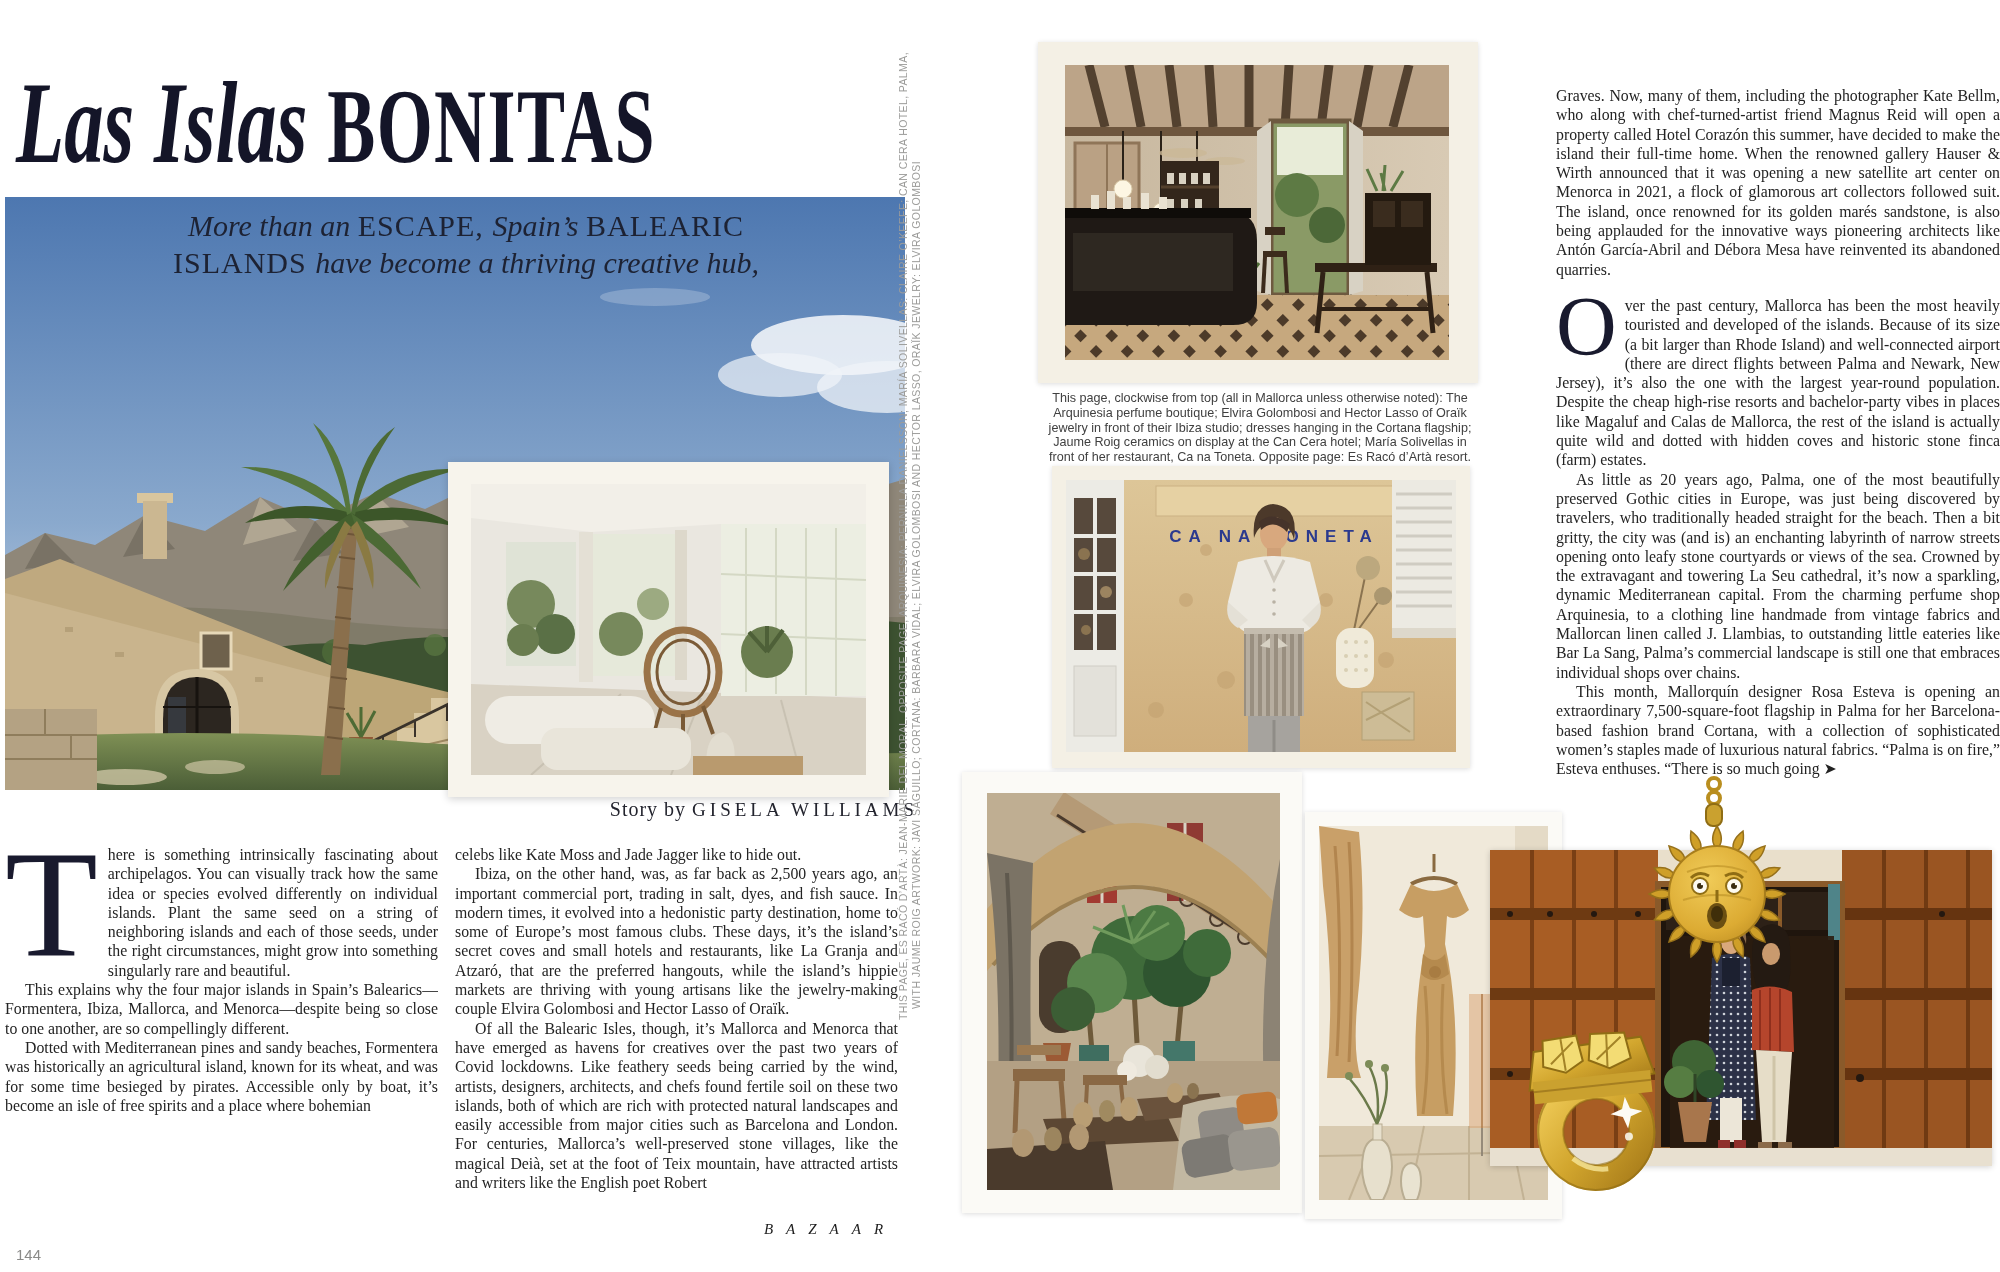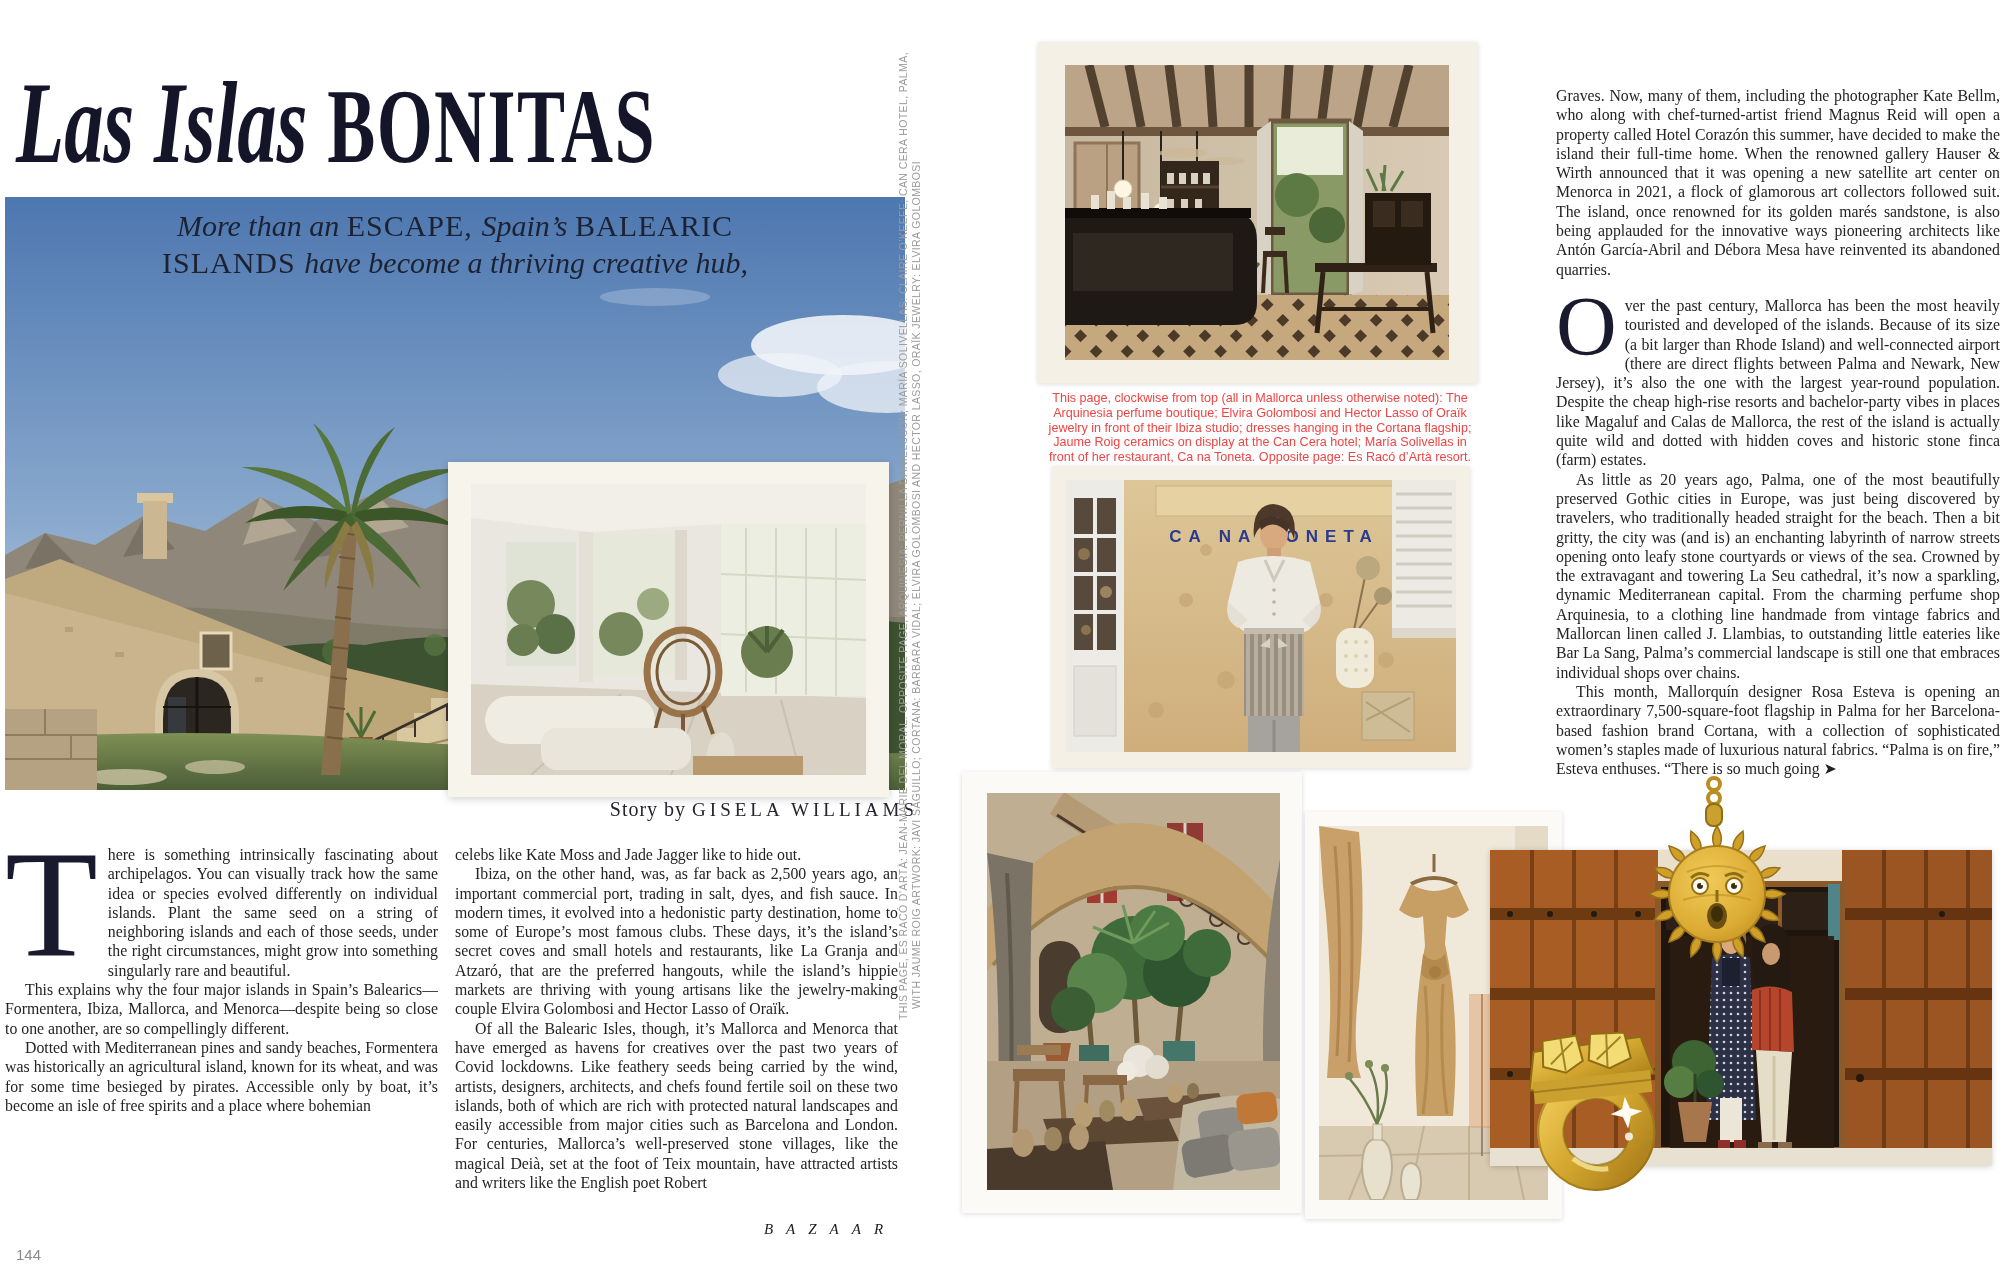--- a/index.html
+++ b/index.html
@@ -10,21 +10,21 @@
   .title{position:absolute;left:16px;top:44px;white-space:nowrap;line-height:1;
          color:#141528;transform:scaleX(.68);transform-origin:left top;}
   .title .seg-it{font-style:italic;font-size:116px;}
   .title .seg-rm{font-style:normal;font-size:106px;letter-spacing:2px;}
   .seg-it{font-style:italic;}
   .seg-rm{font-style:normal;}
   .deck{position:absolute;left:0;top:10px;width:100%;text-align:center;color:#1d2233;}
   .deck-line{font-size:30px;line-height:37px;}
   .deck .seg-rm{letter-spacing:1px;}
   
-  .hero{position:absolute;left:5px;top:197px;width:900px;height:593px;margin:0;}
+  .hero{position:absolute;left:5px;top:197px;width:900px;height:593px;margin:0;padding-left:22px;}
   .hero svg{position:absolute;left:0;top:0;}
   .inset{position:absolute;left:448px;top:462px;width:441px;height:335px;margin:0;
          background:#f7f4ec;box-shadow:0 2px 8px rgba(0,0,0,.18);}
   .inset svg{position:absolute;left:23px;top:22px;}
   .byline{position:absolute;left:18px;top:798px;width:900px;text-align:right;color:#23242e;font-family:Liberation Serif, serif;}
   .by-pre{font-size:20px;letter-spacing:1px;}
   .by-name{font-size:19px;letter-spacing:4px;}
   
   .col{position:absolute;top:845px;height:372px;overflow:hidden;color:#232323;
        font-size:15.8px;line-height:19.3px;text-align:justify;}
@@ -33,21 +33,21 @@
   .col3{left:1556px;top:86px;height:740px;width:444px;position:absolute;color:#232323;
         font-size:15.8px;line-height:19.3px;text-align:justify;overflow:hidden;}
   .para{margin:0;}
   .indent{text-indent:20px;}
   .sec-gap{margin-top:17px;}
   .dropcap{float:left;color:#191a2e;font-family:"Liberation Serif",serif;}
   .dc-t{font-size:152px;line-height:116px;height:116px;margin:2px 10px 0 0;}
   .dc-o{font-size:84px;line-height:57px;height:57px;margin:2px 8px 0 0;}
   
   .caption{position:absolute;left:1040px;top:391px;width:440px;text-align:center;
-           font-family:"Liberation Sans",sans-serif;font-size:12.6px;line-height:14.8px;color:#ef4444;}
+           font-family:"Liberation Sans",sans-serif;font-size:12.6px;line-height:14.8px;color:#404040;}
   .credits{position:absolute;left:475px;top:572px;width:870px;height:26px;
            transform:rotate(-90deg);text-align:center;
            font-family:"Liberation Sans",sans-serif;font-size:10.5px;line-height:13px;
            letter-spacing:.4px;color:#9c9c9a;white-space:nowrap;}
   .folio{position:absolute;font-family:"Liberation Sans",sans-serif;font-size:15px;color:#8b8b89;}
   .folio-left{left:16px;top:1246px;}
   .folio-right{left:1888px;top:1283px;}
   .footer-logo{position:absolute;left:700px;top:1221px;width:260px;text-align:center;
            font-size:15px;letter-spacing:13px;color:#1c1c1c;font-style:italic;}
   

